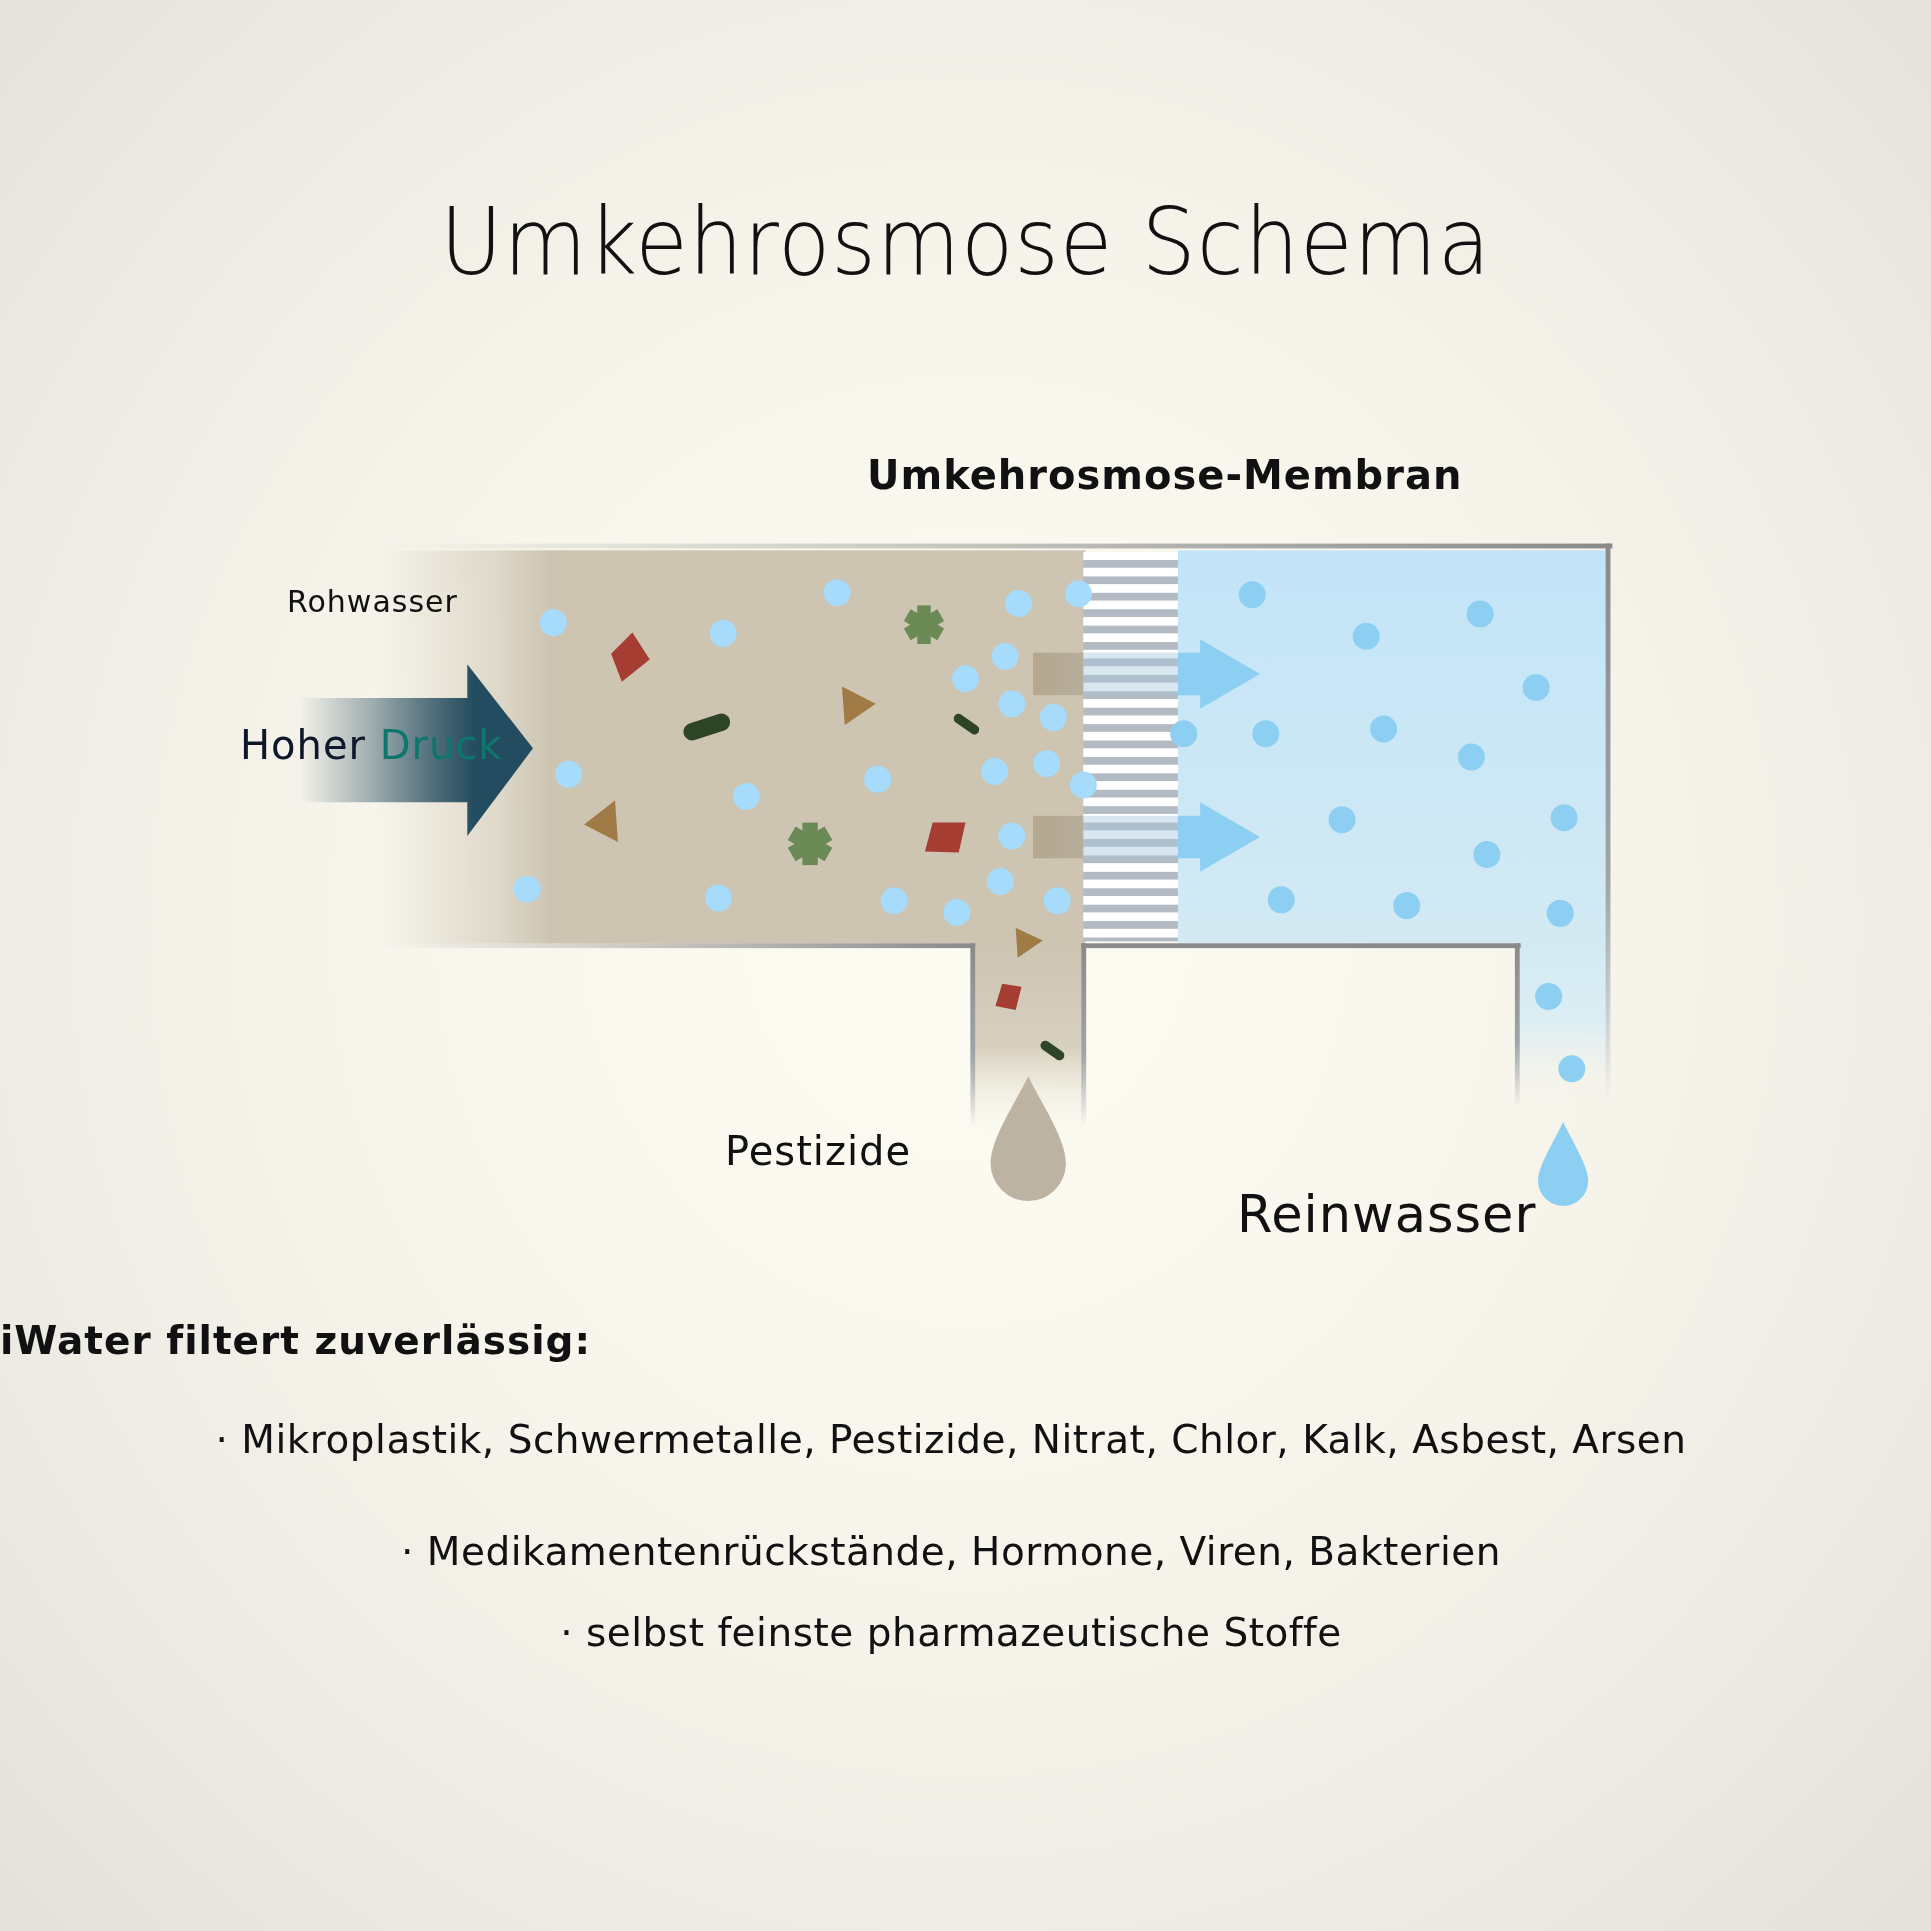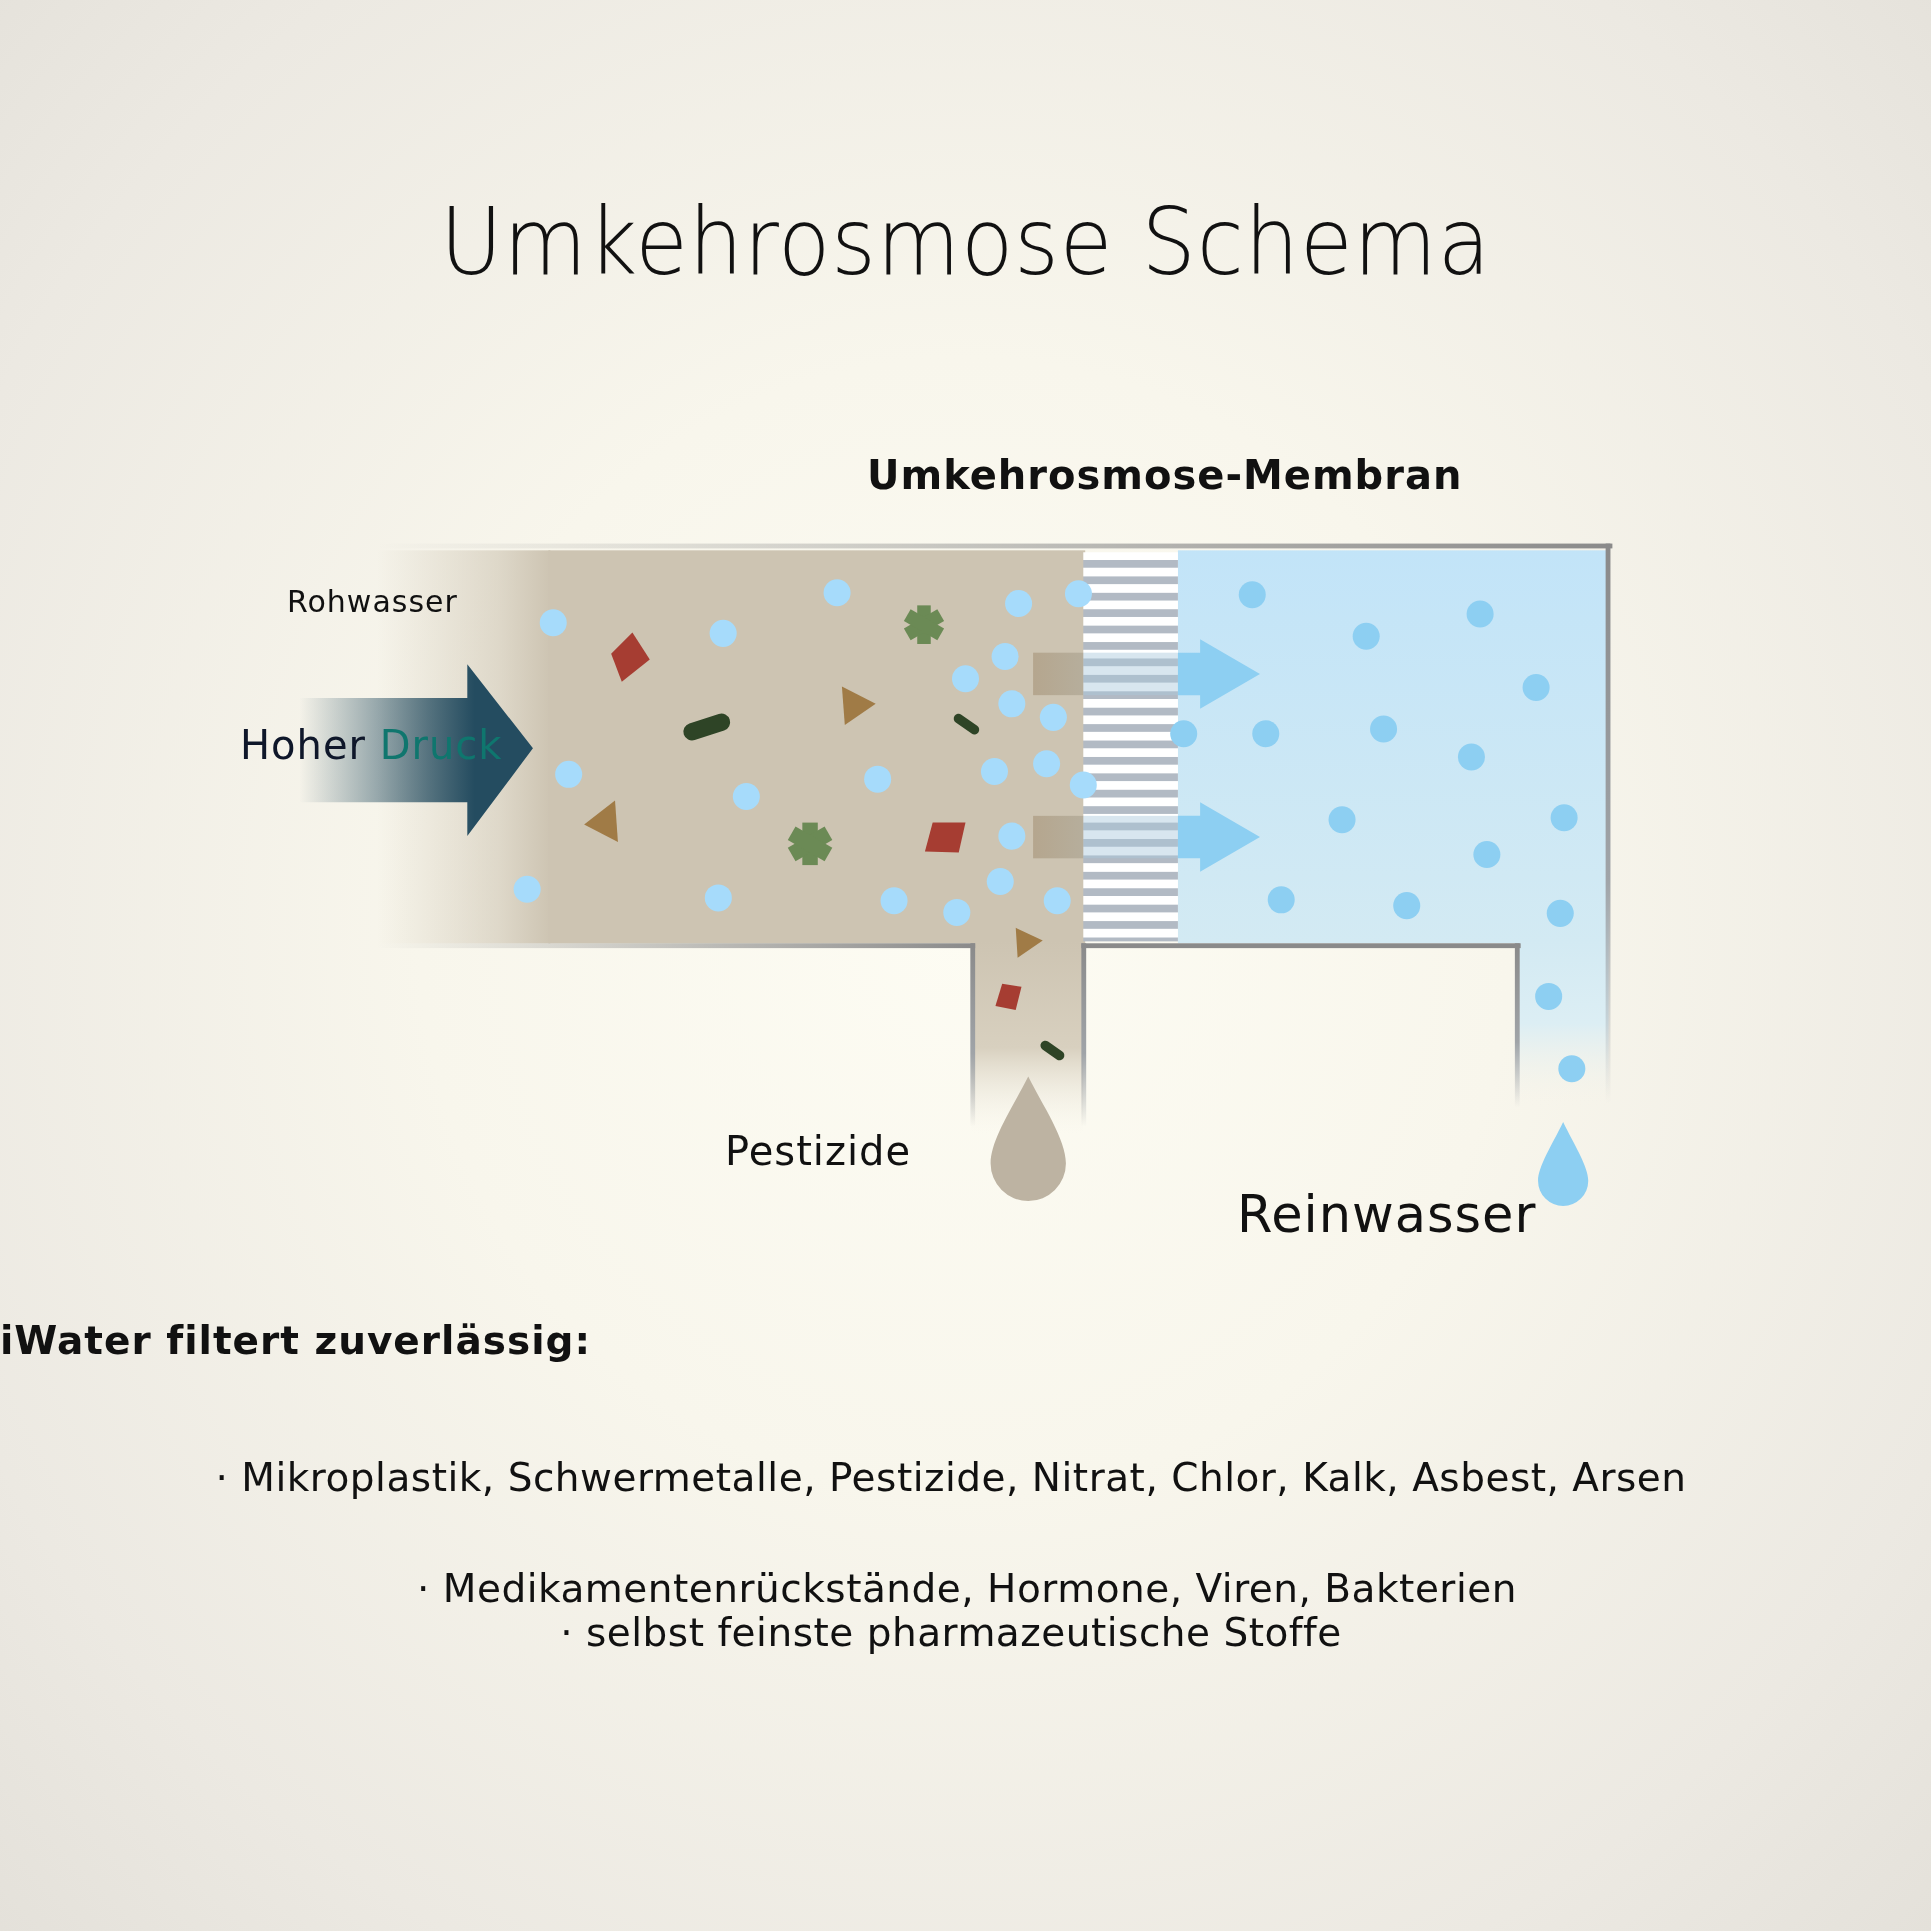--- a/index.html
+++ b/index.html
@@ -178,16 +178,16 @@
 <div class="abs lbl" style="left:867px; top:452px; font-size:40px;font-weight:bold;">Umkehrosmose-Membran</div>
 <div class="abs lbl" style="left:287px; top:584px; font-size:30px;">Rohwasser</div>
 <div class="abs lbl" style="left:240px; top:722px; font-size:40px;">
   <span style="color:#0f172a">Hoher</span>
   <span style="color:#0f766e">Druck</span>
 </div>
 <div class="abs lbl" style="left:725px; top:1128px; font-size:40px;">Pestizide</div>
 <div class="abs lbl" style="left:1237px; top:1185px; font-size:51px;">Reinwasser</div>
 
 <div id="heading" class="abs">iWater filtert zuverlässig:</div>
-<div class="abs bullet" style="top:1417px;margin-top:38px;">· Mikroplastik, Schwermetalle, Pestizide, Nitrat, Chlor, Kalk, Asbest, Arsen</div>
-<div class="abs bullet" style="top:1566px;padding-left:16px;">· Medikamentenrückstände, Hormone, Viren, Bakterien</div>
+<div class="abs bullet" style="top:1417px;">· Mikroplastik, Schwermetalle, Pestizide, Nitrat, Chlor, Kalk, Asbest, Arsen</div>
+<div class="abs bullet" style="top:1529px;">· Medikamentenrückstände, Hormone, Viren, Bakterien</div>
 <div class="abs bullet" style="top:1610px;">· selbst feinste pharmazeutische Stoffe</div>
 
 
 </body></html>

